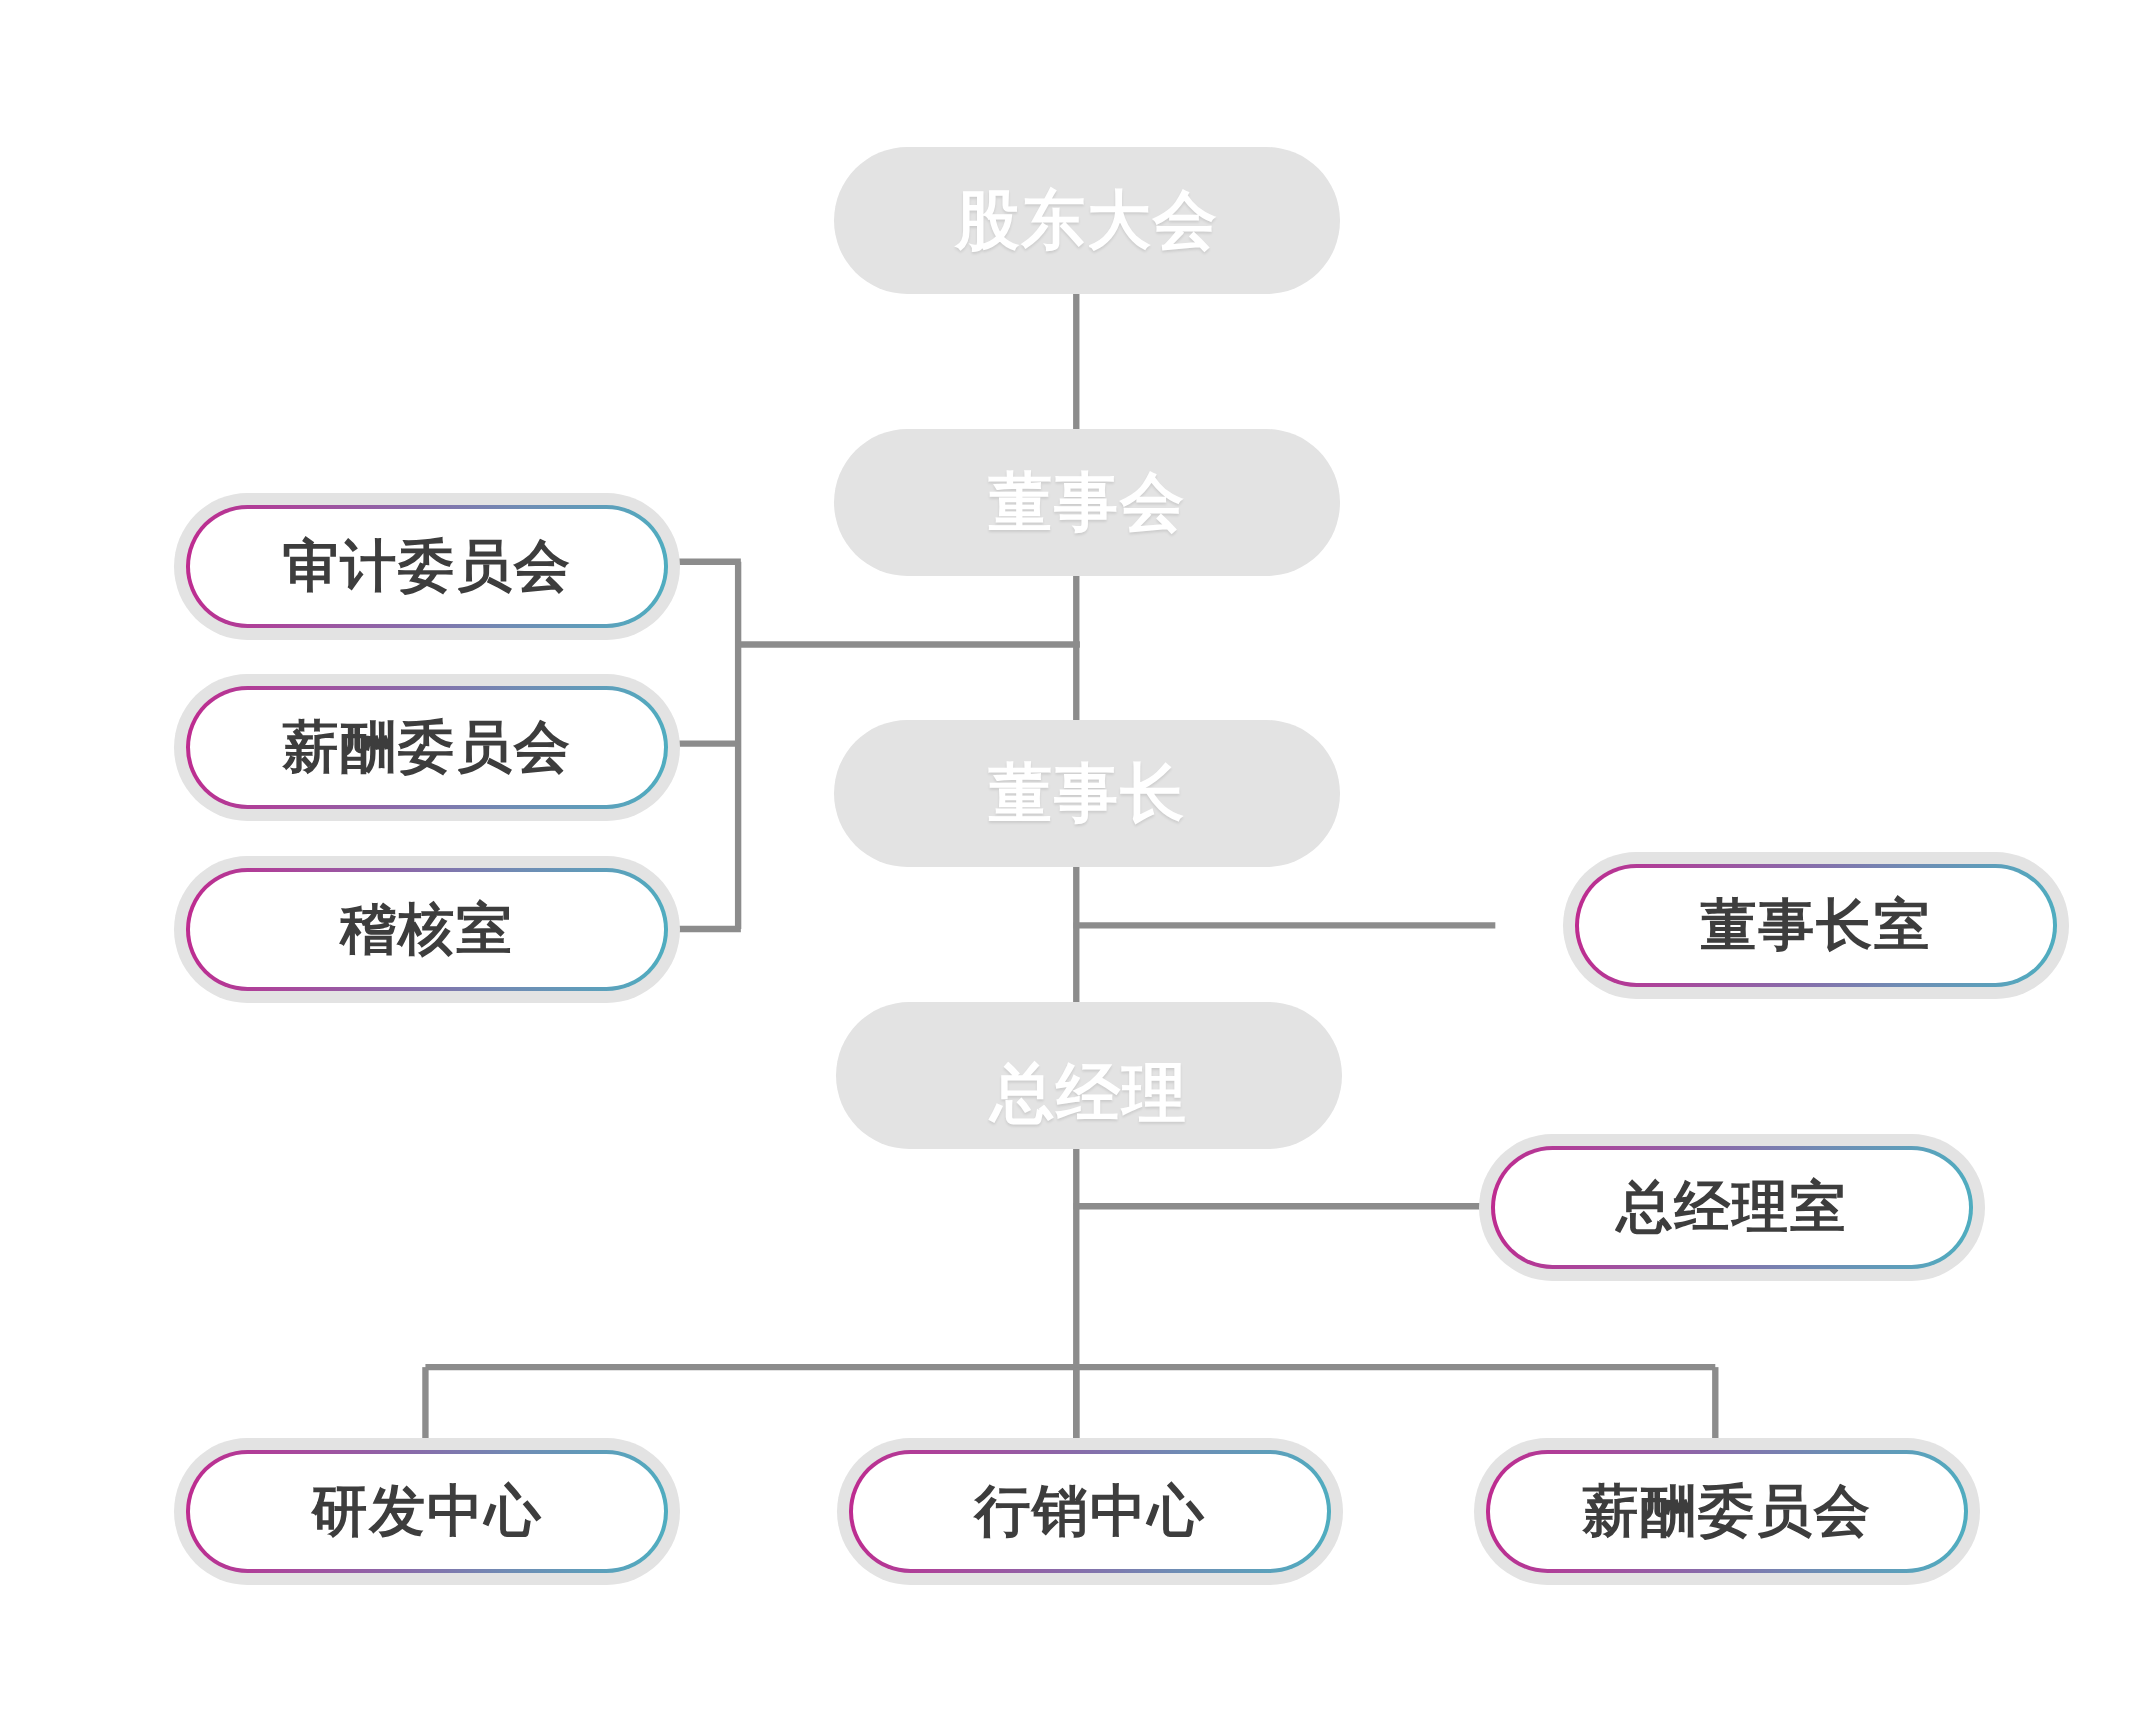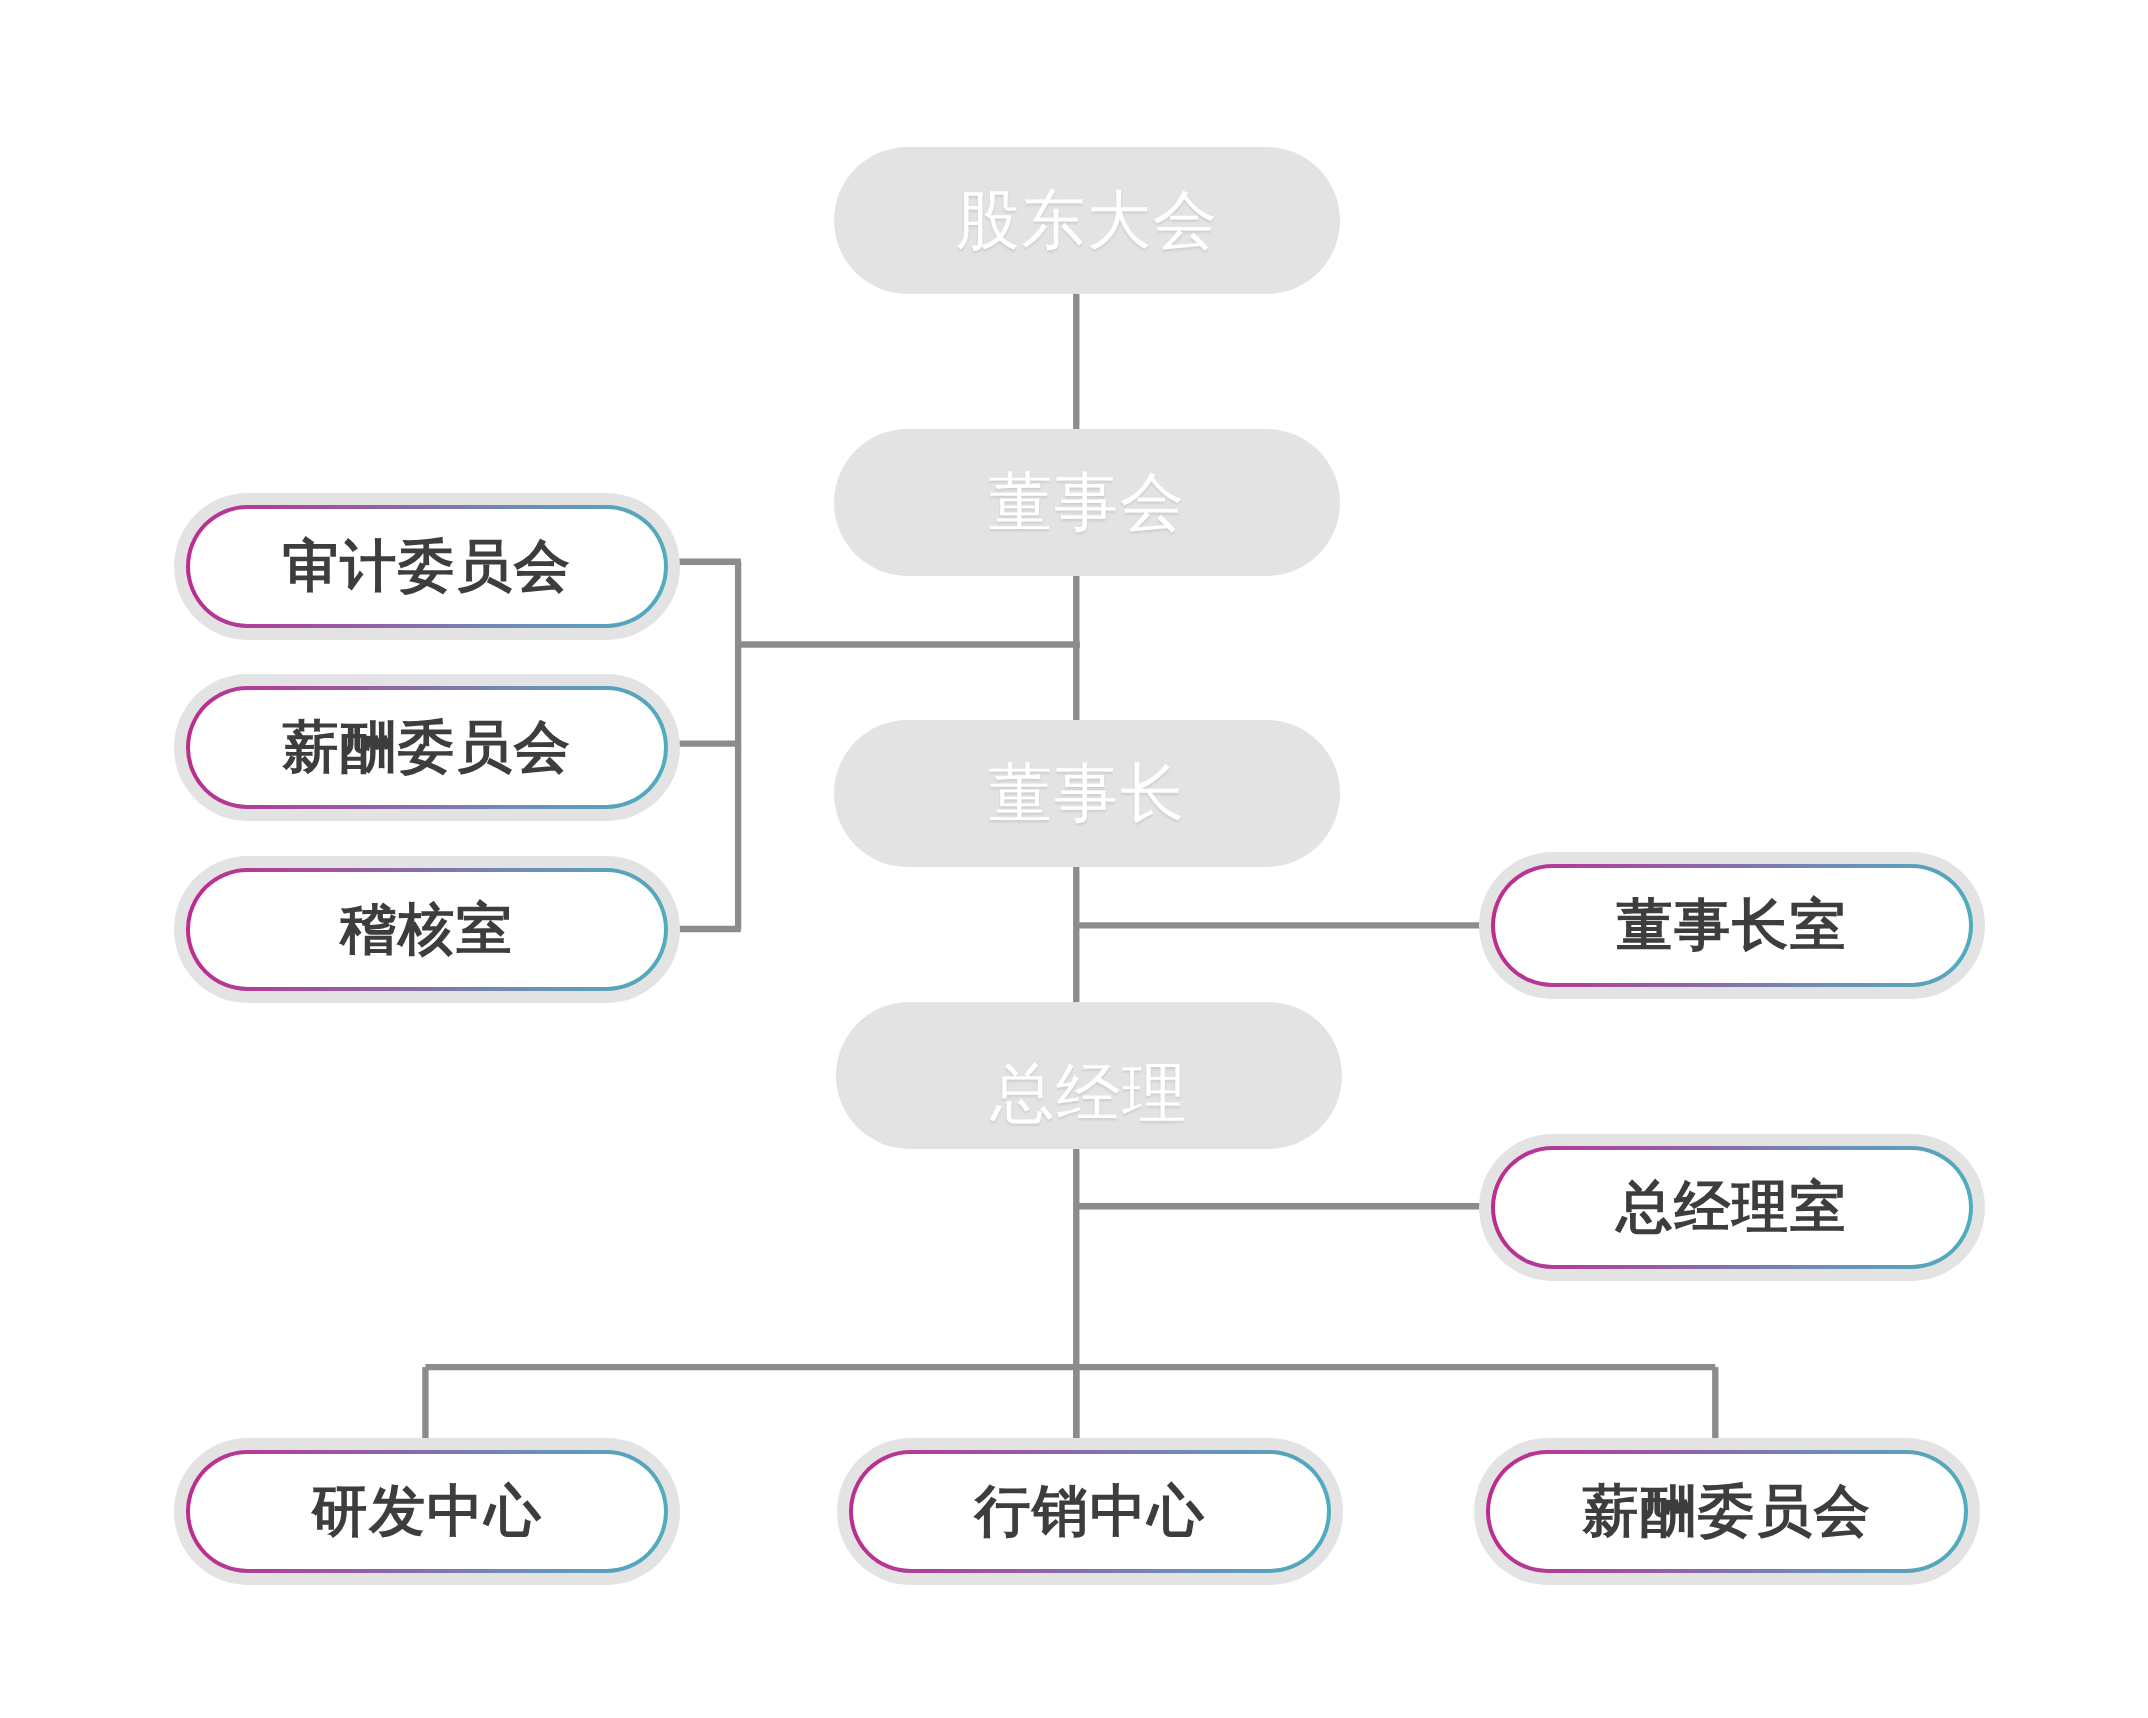--- a/index.html
+++ b/index.html
@@ -44,21 +44,21 @@
     border-radius:908px;
     background:#e3e3e3;
     z-index:-2;
   }
 
   
   .node.primary{
     background:linear-gradient(100deg,#b3288c 0%,#b3288c 14%,#9a4f9c 42%,#7f7cae 62%,#6795b9 80%,#579eba 100%);
     color:#ffffff;
     font-size:64px;
-    font-weight:400;
+    font-weight:700;
     letter-spacing:1.8px;
   }
   .node.primary .label{
     position:relative;
     z-index:2;
     text-shadow:0 1.8px 2.7px rgba(0,0,0,.10);
   }
 
   
   .node.secondary{
@@ -155,21 +155,21 @@
     <span class="ring"></span>
     <span class="label">薪酬委员会</span>
   </div>
 
   <div class="node secondary" style="left:186px;top:868px;width:482px;height:123px;">
     <span class="halo"></span>
     <span class="ring"></span>
     <span class="label">稽核室</span>
   </div>
 
-  <div class="node secondary" style="left:1491px;top:864px;width:482px;height:123px;text-align:center;">
+  <div class="node secondary" style="left:1575px;top:864px;width:482px;height:123px;text-align:center;">
     <span class="halo"></span>
     <span class="ring"></span>
     <span class="label">董事长室</span>
   </div>
 
   <div class="node secondary" style="left:1491px;top:1146px;width:482px;height:123px;">
     <span class="halo"></span>
     <span class="ring"></span>
     <span class="label">总经理室</span>
   </div>

